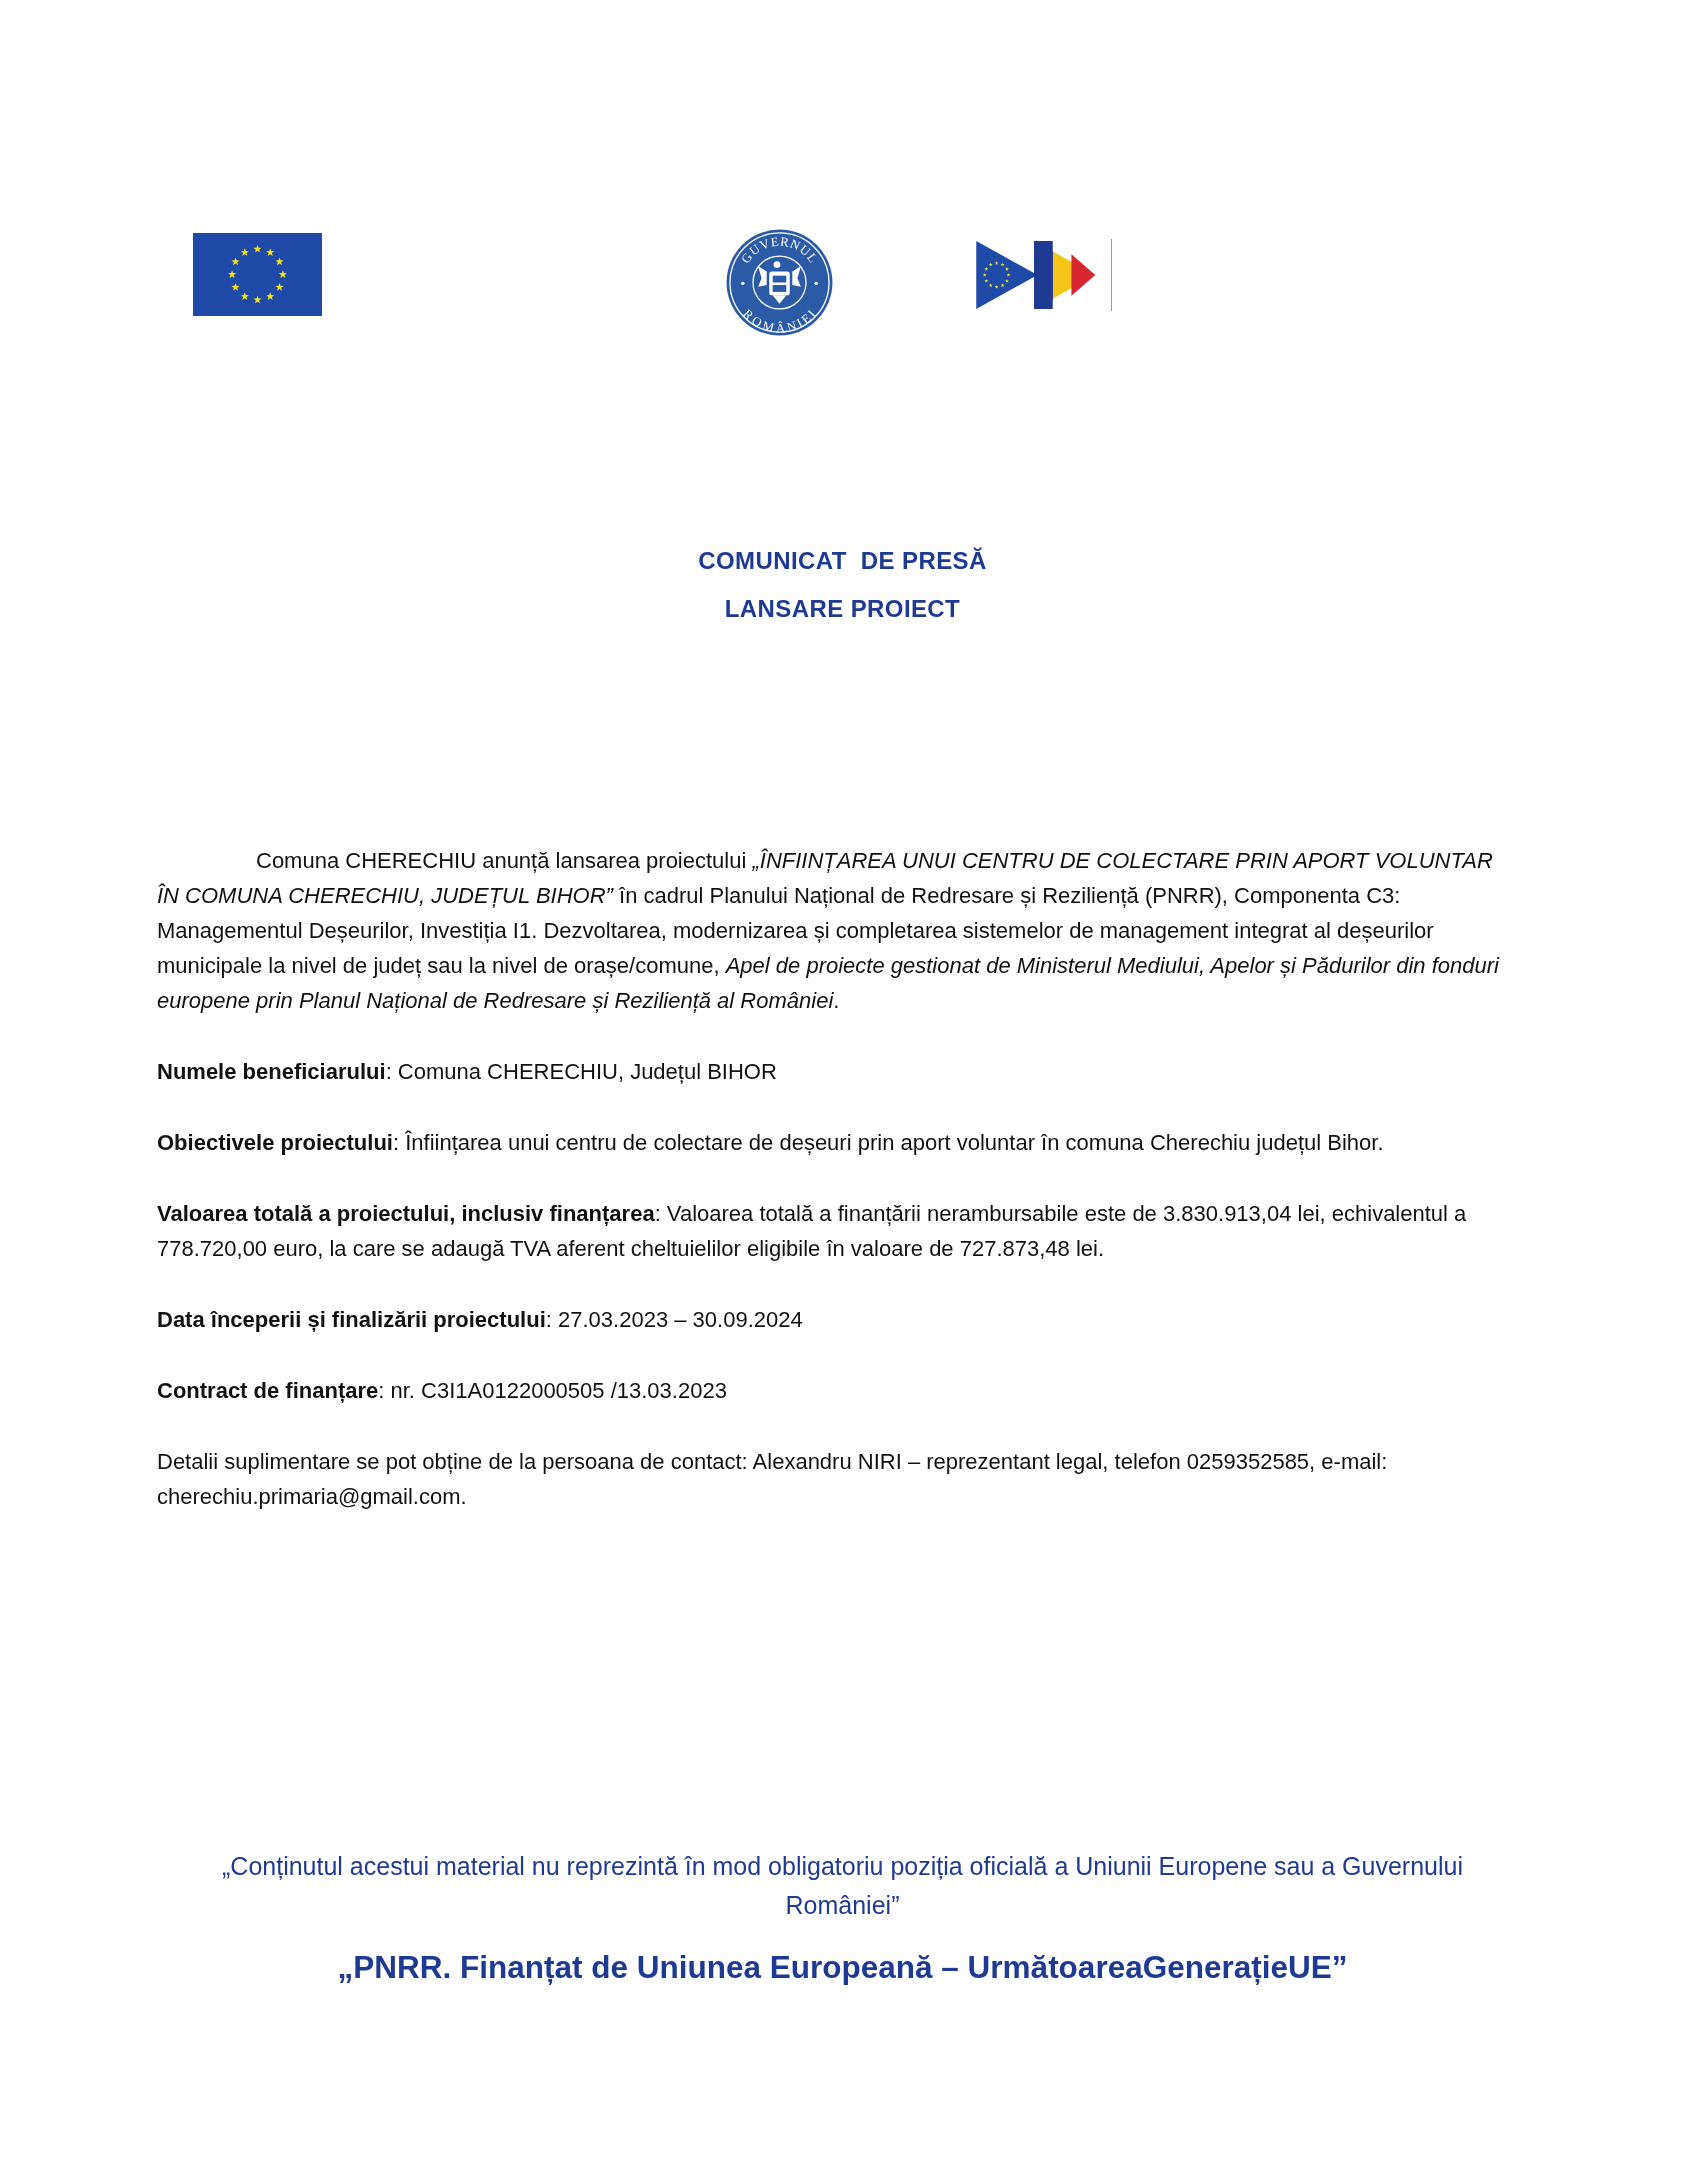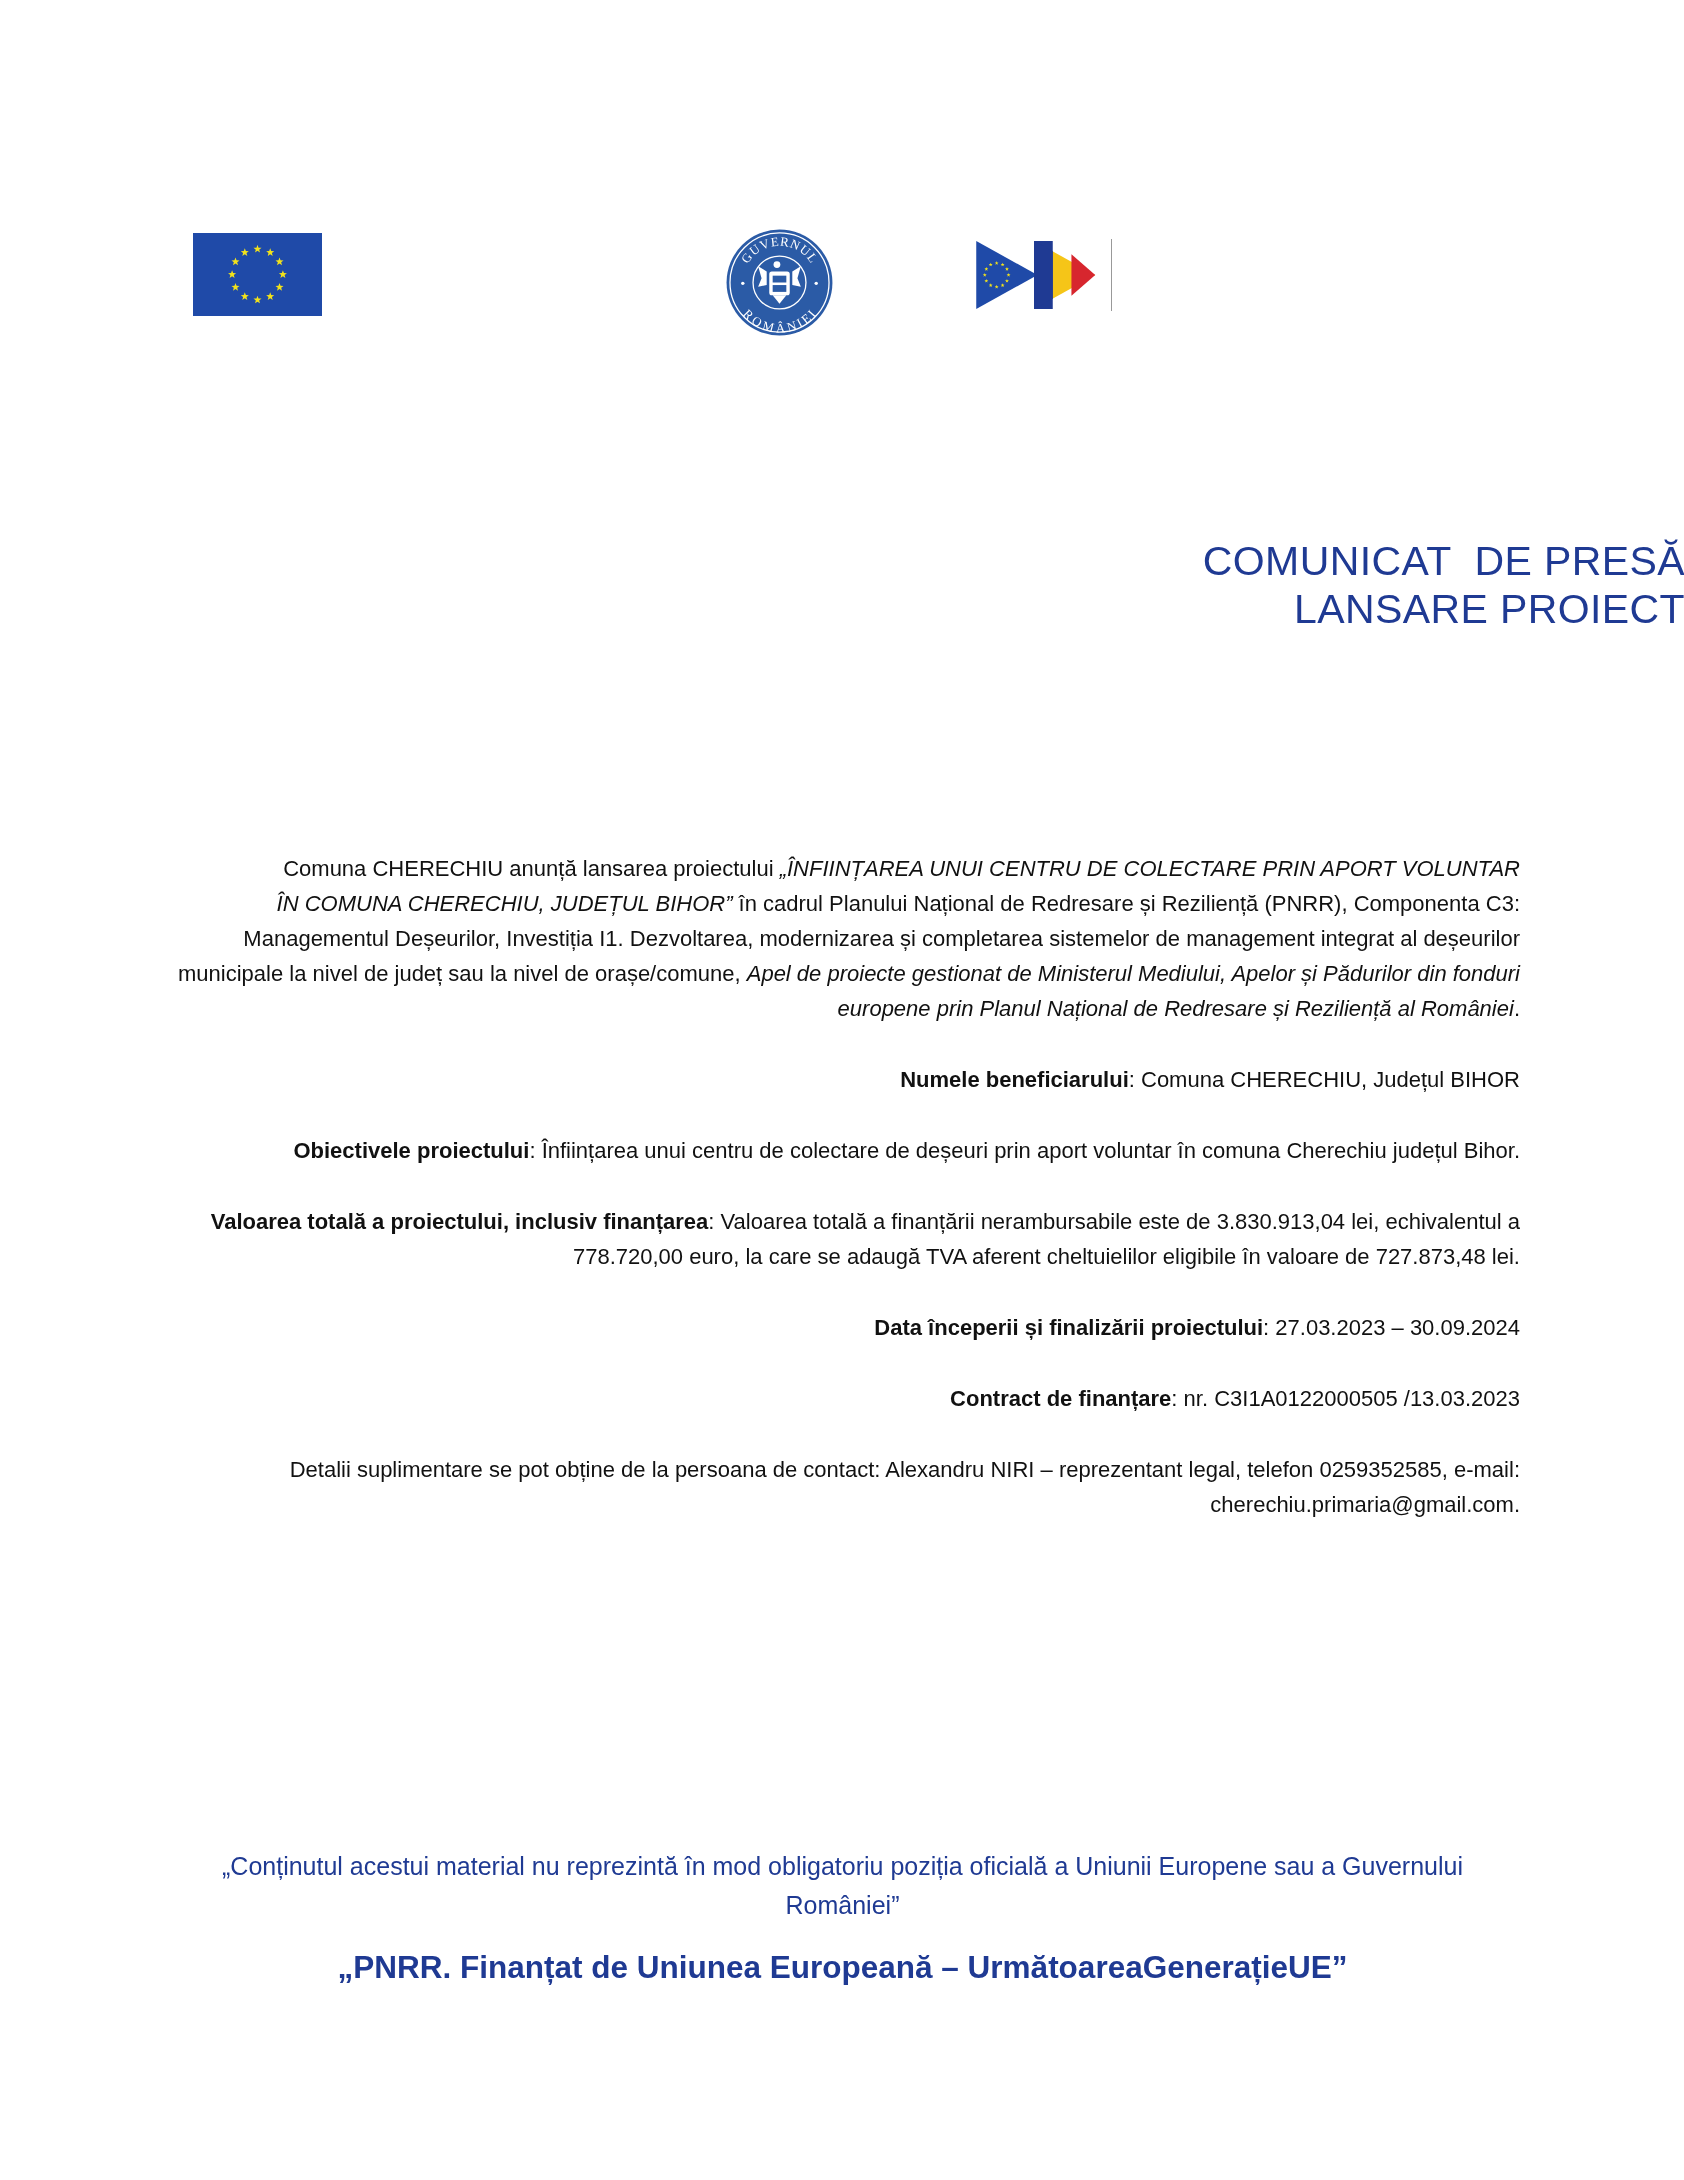--- a/index.html
+++ b/index.html
@@ -16,26 +16,26 @@
 
   .logo-gov { position: absolute; left: 724px; top: 227px; width: 111px; height: 111px; }
 
   .logo-pnrr { position: absolute; left: 976px; top: 239px; display: flex; align-items: center; }
   .pnrr-mark { width: 128px; height: 68px; }
   .pnrr-divider { width: 1.7px; height: 72px; background: #999; margin: 0 8.5px 0 6.8px; }
   .pnrr-text { color: #1a4f9c; font-size: 30px; line-height: 32px; font-weight: normal; }
 
   
   .title-block { position: absolute; left: 0; width: 1685px; top: 537px; text-align: center; color: #1f3a93; }
-  .title-1, .title-2 { font-weight: normal; font-size: 41px; line-height: 48px; letter-spacing: 0.4px; white-space: pre; text-align: right; }
+  .title-1, .title-2 { font-weight: bold; font-size: 24px; line-height: 48px; letter-spacing: 0.4px; white-space: pre; }
   .subtitle { font-weight: bold; font-size: 25px; line-height: 34px; margin-top: 17px; }
 
   
   .body { position: absolute; left: 157px; width: 1363px; top: 843px; font-size: 22px; line-height: 35px; color: #111; }
-  .body p { margin: 8px 0 36px 0; text-align: right; }
+  .body p { margin: 0 0 36px 0; }
   .intro { text-indent: 99px; }
   .body b { font-weight: bold; }
   .body i { font-style: italic; }
   .contact { }
 
   
   .footer { position: absolute; left: 0; width: 1685px; top: 1847px; text-align: center; color: #1f3a93; }
   .disclaimer { font-size: 25px; line-height: 39px; width: 1312px; margin: 0 auto; }
   .slogan { font-weight: bold; font-size: 31.5px; line-height: 41px; margin-top: 22px; }
 </style>

